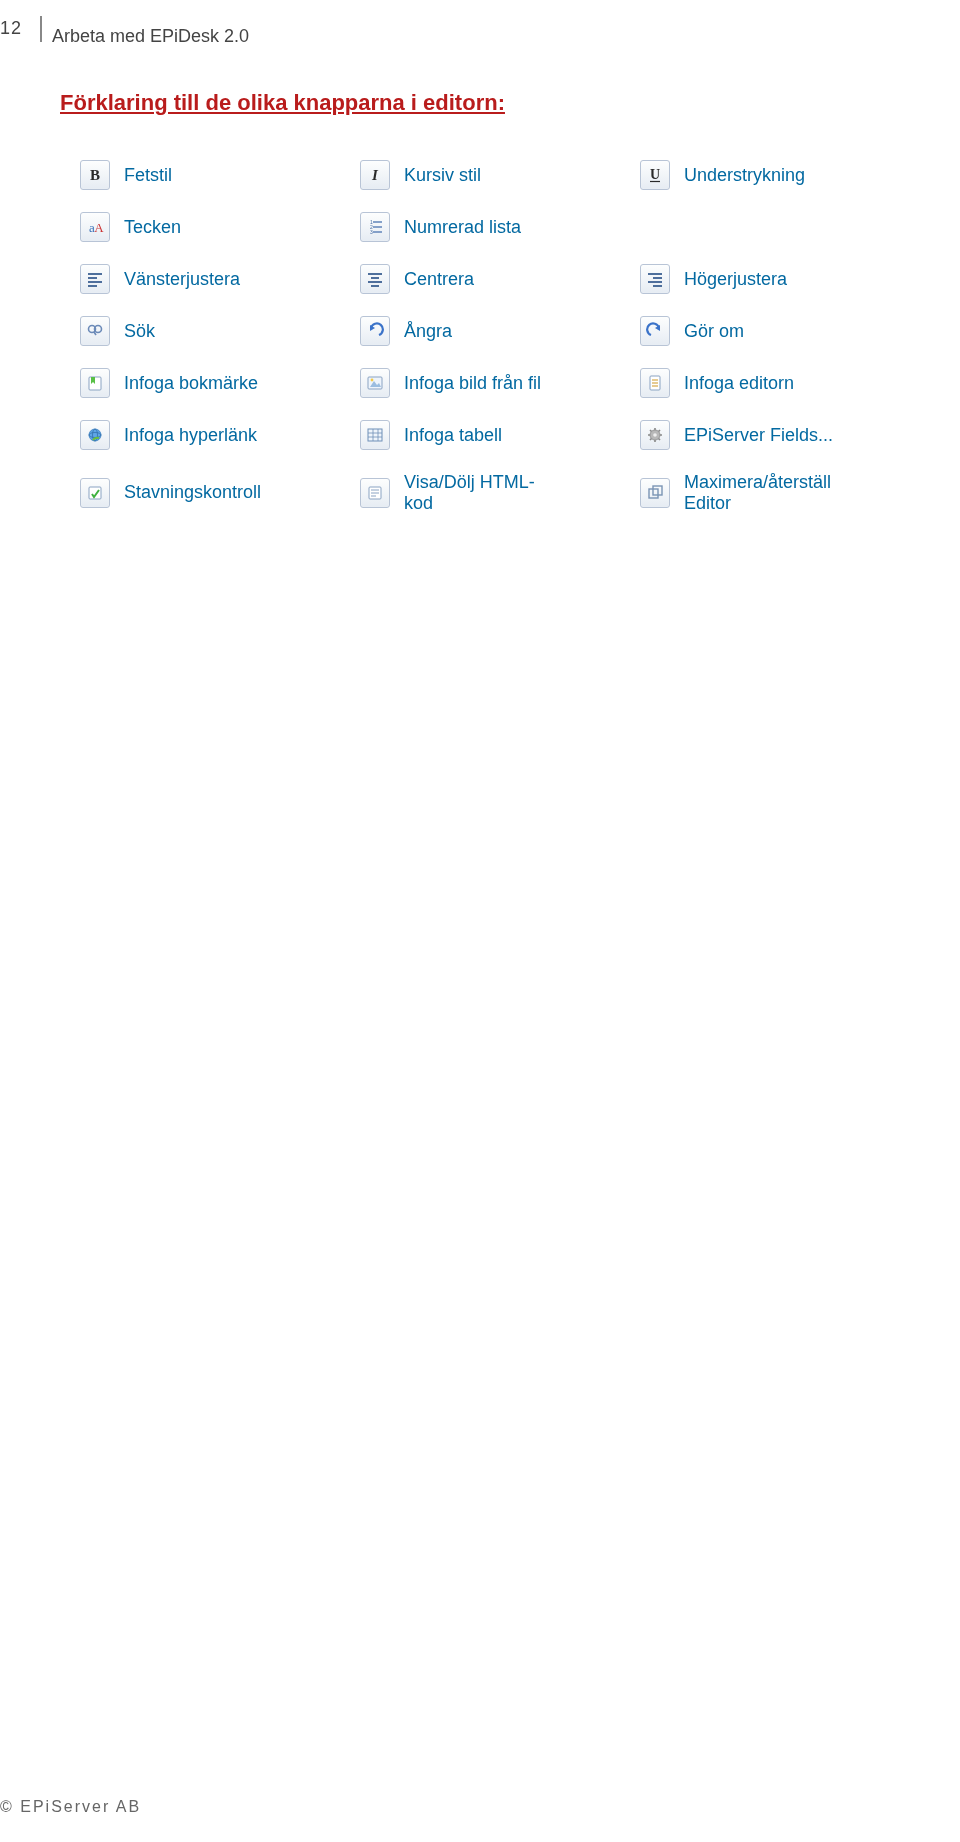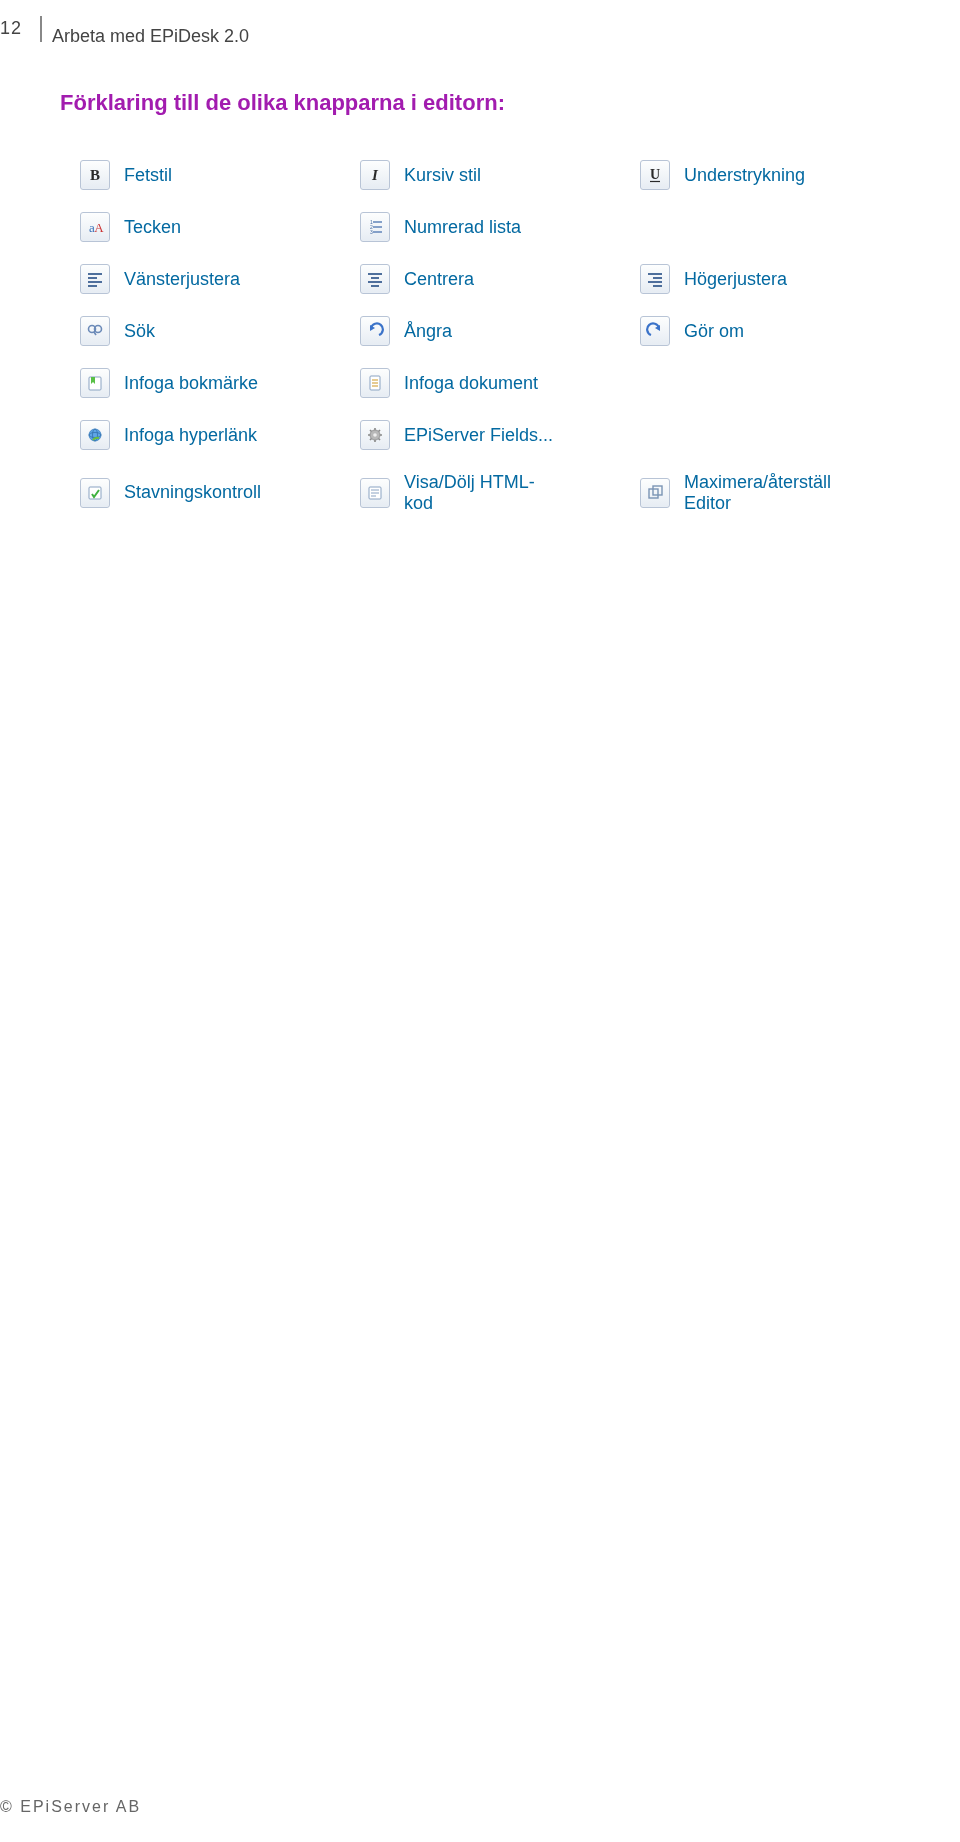--- a/index.html
+++ b/index.html
@@ -4,21 +4,21 @@
 <style>
   * { box-sizing: border-box; margin: 0; padding: 0; }
   html, body { width: 960px; height: 1842px; background: #fff; font-family: "Gill Sans", "Gill Sans MT", "Helvetica Neue", Arial, sans-serif; color: #222; }
   .page { position: relative; width: 960px; height: 1842px; }
 
   .header { position: absolute; top: 10px; left: 0; display: flex; align-items: center; font-size: 18px; color: #444; }
   .header .pagenum { margin-right: 8px; letter-spacing: 1px; }
   .header .sep { width: 2px; height: 26px; background: #888; margin: 0 10px; }
   .header .title { font-size: 18px; color: #444; margin-top: 16px; }
 
-  .section-title { position: absolute; top: 90px; left: 60px; font-size: 22px; font-weight: bold; color: #a21caf; }
+  .section-title { position: absolute; top: 90px; left: 60px; font-size: 22px; font-weight: bold; color: #b91c1c; text-decoration: underline; }
 
   .grid { position: absolute; top: 160px; left: 80px; width: 840px; }
   .row { display: flex; align-items: center; margin-bottom: 22px; }
   .cell { display: flex; align-items: center; width: 280px; }
   .icon-box {
     width: 30px; height: 30px; border: 1px solid #b8c4d6; border-radius: 3px;
     background: linear-gradient(#fdfefe, #e6ecf3);
     display: flex; align-items: center; justify-content: center;
     margin-right: 14px; flex-shrink: 0;
     box-shadow: inset 0 0 1px rgba(255,255,255,0.8);
@@ -169,41 +169,63 @@
         <svg width="18" height="18" viewBox="0 0 18 18">
           <rect x="3" y="3" width="12" height="13" rx="1" fill="#fff" stroke="#8aa3c2" stroke-width="1"></rect>
           <path d="M5 3 L5 10 L7 8 L9 10 L9 3 Z" fill="#58c046"></path>
         </svg>
       </div>
       <span class="label">Infoga bokmärke</span>
     </div>
     <div class="cell">
       <div class="icon-box">
         <svg width="18" height="18" viewBox="0 0 18 18">
+          <rect x="2" y="3" width="14" height="12" rx="1" fill="#eef4fb" stroke="#8aa3c2" stroke-width="1"></rect>
+          <polygon points="4,13 8,7 11,11 13,9 15,13" fill="#9bbde0"></polygon>
+          <circle cx="6" cy="6" r="1.4" fill="#f3c94a"></circle>
+        </svg>
+      </div>
+      <span class="label">Infoga bild från fil</span>
+    </div>
+    <div class="cell">
+      <div class="icon-box">
+        <svg width="18" height="18" viewBox="0 0 18 18">
           <rect x="4" y="2" width="10" height="14" rx="1" fill="#fff" stroke="#8aa3c2" stroke-width="1"></rect>
           <line x1="6" y1="6" x2="12" y2="6" stroke="#d5a94a" stroke-width="1.2"></line>
           <line x1="6" y1="9" x2="12" y2="9" stroke="#d5a94a" stroke-width="1.2"></line>
           <line x1="6" y1="12" x2="12" y2="12" stroke="#d5a94a" stroke-width="1.2"></line>
         </svg>
       </div>
-      <span class="label">Infoga dokument</span>
+      <span class="label">Infoga editorn</span>
     </div>
   </div>
 
   <div class="row">
     <div class="cell">
       <div class="icon-box">
         <svg width="18" height="18" viewBox="0 0 18 18">
           <circle cx="9" cy="9" r="6" fill="#5fa5e6" stroke="#3b7fc0" stroke-width="0.8"></circle>
           <ellipse cx="9" cy="9" rx="6" ry="2.5" fill="none" stroke="#2c6aa8" stroke-width="0.7"></ellipse>
           <ellipse cx="9" cy="9" rx="2.5" ry="6" fill="none" stroke="#2c6aa8" stroke-width="0.7"></ellipse>
           <path d="M7 14 Q9 11 13 12" fill="none" stroke="#6bbf3c" stroke-width="2"></path>
         </svg>
       </div>
       <span class="label">Infoga hyperlänk</span>
+    </div>
+    <div class="cell">
+      <div class="icon-box">
+        <svg width="18" height="18" viewBox="0 0 18 18">
+          <rect x="2" y="3" width="14" height="12" fill="#eef4fb" stroke="#6f90b7" stroke-width="1"></rect>
+          <line x1="2" y1="7" x2="16" y2="7" stroke="#6f90b7" stroke-width="0.8"></line>
+          <line x1="2" y1="11" x2="16" y2="11" stroke="#6f90b7" stroke-width="0.8"></line>
+          <line x1="7" y1="3" x2="7" y2="15" stroke="#6f90b7" stroke-width="0.8"></line>
+          <line x1="12" y1="3" x2="12" y2="15" stroke="#6f90b7" stroke-width="0.8"></line>
+        </svg>
+      </div>
+      <span class="label">Infoga tabell</span>
     </div>
     <div class="cell">
       <div class="icon-box">
         <svg width="18" height="18" viewBox="0 0 18 18">
           <circle cx="9" cy="9" r="5" fill="#b8b8b8" stroke="#888" stroke-width="0.8"></circle>
           <circle cx="9" cy="9" r="1.8" fill="#eee"></circle>
           <g stroke="#888" stroke-width="1.6">
             <line x1="9" y1="2" x2="9" y2="4"></line>
                 <line x1="9" y1="14" x2="9" y2="16"></line>
             <line x1="2" y1="9" x2="4" y2="9"></line>

